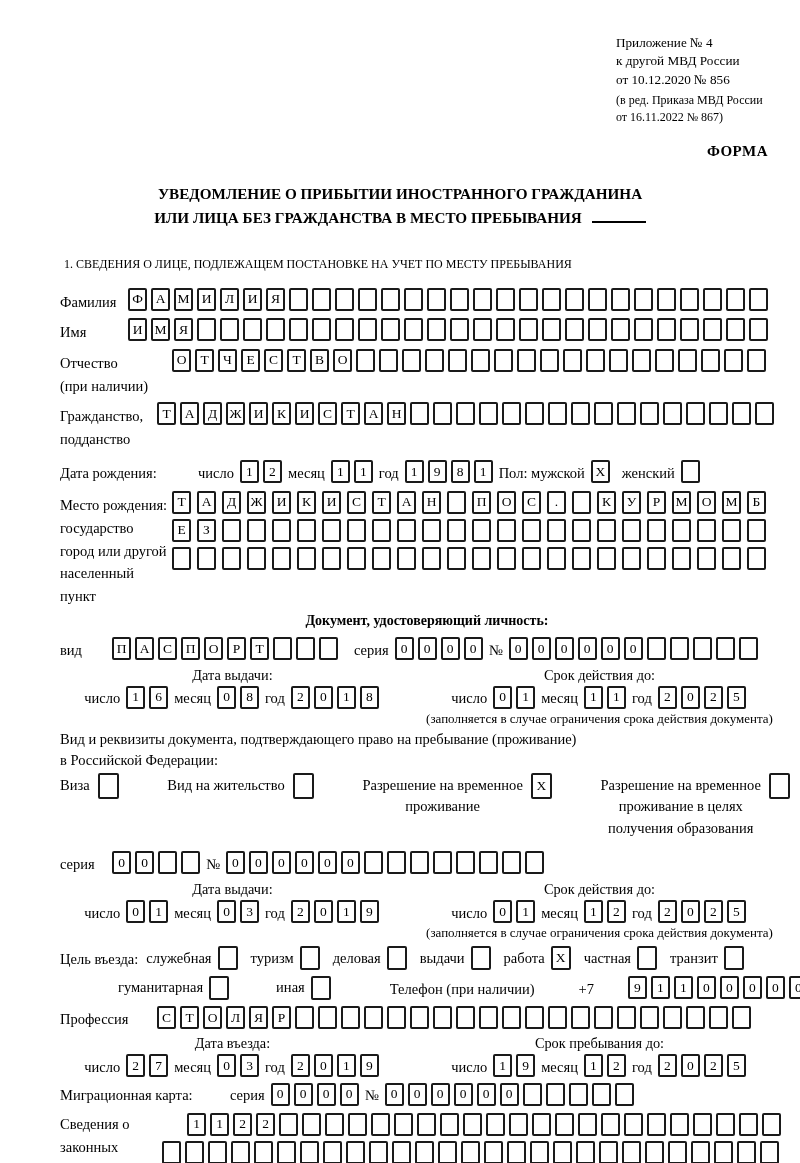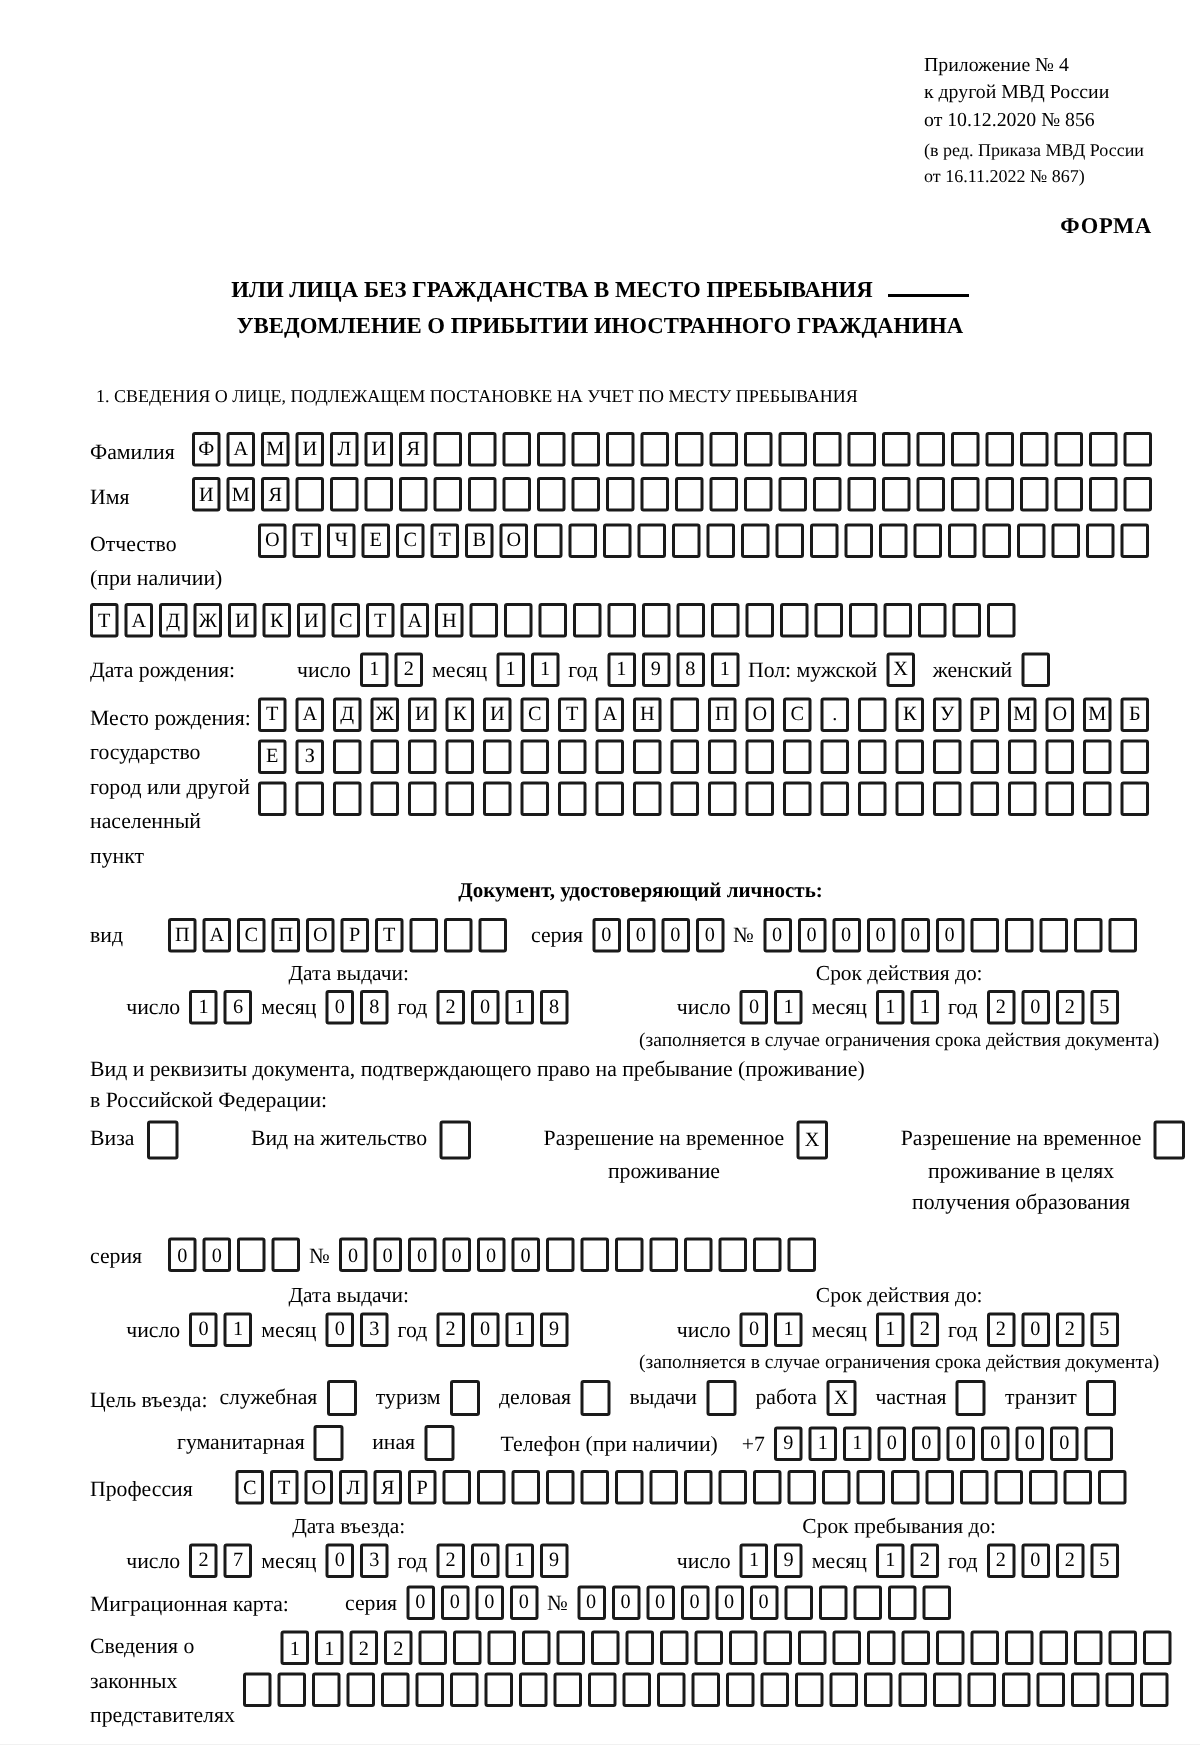--- a/index.html
+++ b/index.html
@@ -71,24 +71,24 @@
     <div>от 10.12.2020 № 856</div>
     <div class="rev">
       <div>(в ред. Приказа МВД России</div>
       <div>от 16.11.2022 № 867)</div>
     </div>
   </div>
 
   <div class="form-word">ФОРМА</div>
 
   <div class="title">
+    <div>УВЕДОМЛЕНИЕ О ПРИБЫТИИ ИНОСТРАННОГО ГРАЖДАНИНА</div>
     <div>
       <span>ИЛИ ЛИЦА БЕЗ ГРАЖДАНСТВА В МЕСТО ПРЕБЫВАНИЯ</span><span class="blank-line"></span>
     </div>
-    <div>УВЕДОМЛЕНИЕ О ПРИБЫТИИ ИНОСТРАННОГО ГРАЖДАНИНА</div>
   </div>
 
   <div class="sec-head">1. СВЕДЕНИЯ О ЛИЦЕ, ПОДЛЕЖАЩЕМ ПОСТАНОВКЕ НА УЧЕТ ПО МЕСТУ ПРЕБЫВАНИЯ</div>
 
   <div class="body">
 
     <div class="frow">
       <span class="lbl w65">Фамилия</span>
       <span class="boxes">
           <span class="cbox">Ф</span>
@@ -185,20 +185,24 @@
           <span class="cbox"></span>
           <span class="cbox"></span>
           <span class="cbox"></span>
           <span class="cbox"></span>
           <span class="cbox"></span>
           <span class="cbox"></span>
         </span>
     </div>
 
     <div class="frow">
+      <span class="lbl lbl2 w95">
+        <span>Гражданство,</span><br>
+        <span>подданство</span>
+      </span>
       <span class="boxes">
           <span class="cbox">Т</span>
           <span class="cbox">А</span>
           <span class="cbox">Д</span>
           <span class="cbox">Ж</span>
           <span class="cbox">И</span>
           <span class="cbox">К</span>
           <span class="cbox">И</span>
           <span class="cbox">С</span>
           <span class="cbox">Т</span>
@@ -579,21 +583,21 @@
           </span>
       </span>
       <span class="pitem">
         <span class="plbl">транзит</span>
         <span class="boxes">
             <span class="cbox"></span>
           </span>
       </span>
     </div>
 
-    <div class="frow center indent" style="margin-top:4px;">
+    <div class="frow center indent" style="margin-top:4px;gap:28px;">
       <span class="pitem">
         <span class="plbl">гуманитарная</span>
         <span class="boxes">
             <span class="cbox"></span>
           </span>
       </span>
       <span class="pitem" style="margin-left:6px;">
         <span class="plbl">иная</span>
         <span class="boxes">
             <span class="cbox"></span>

